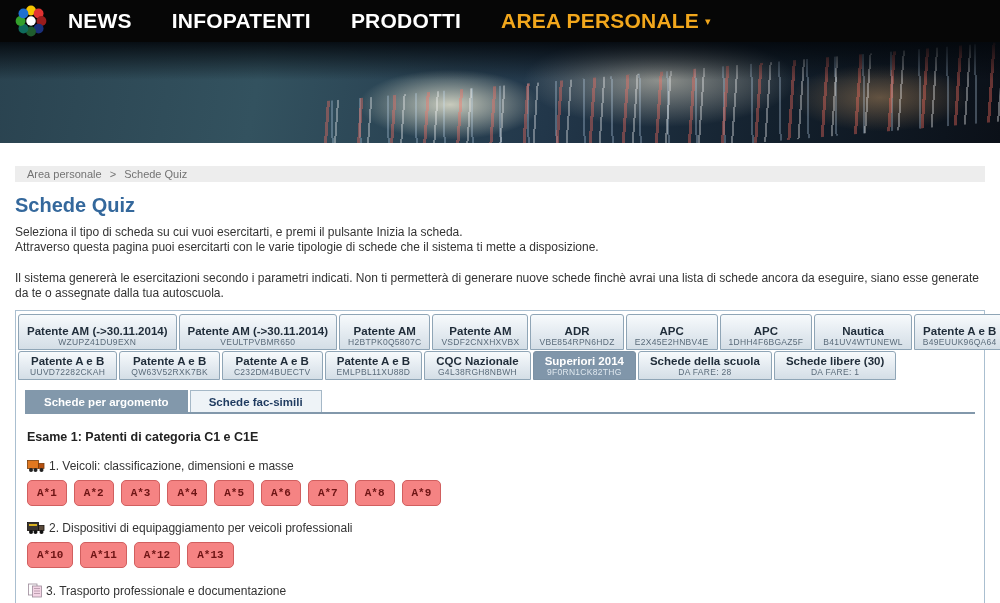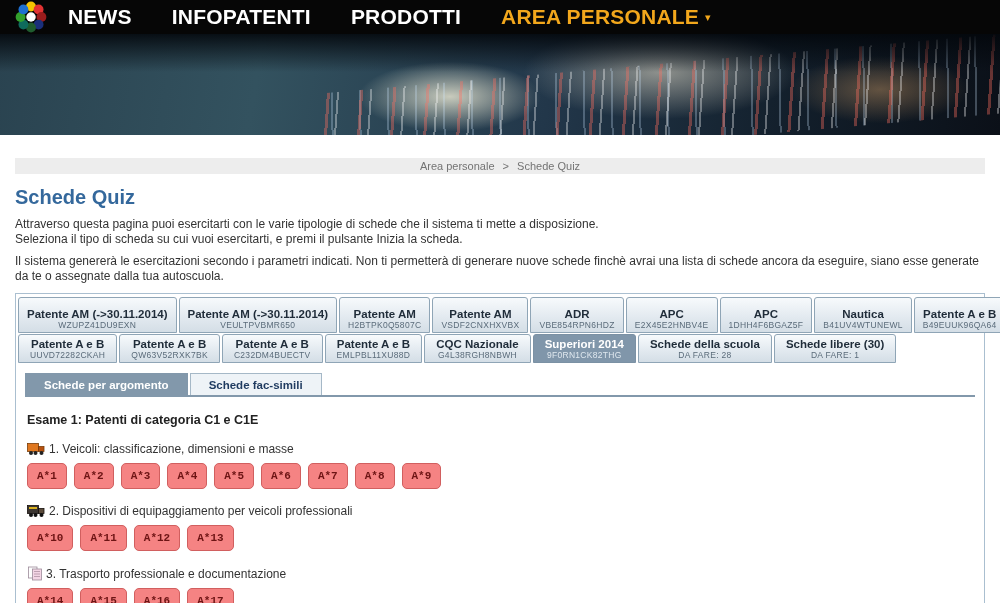--- a/index.html
+++ b/index.html
@@ -1,20 +1,20 @@
 <!DOCTYPE html>
 <html><head>
 <meta charset="utf-8">
 <style>
   * { box-sizing: border-box; margin: 0; padding: 0; }
   html,body { width:1000px; height:603px; overflow:hidden; background:#fff;
               font-family:"Liberation Sans", sans-serif; }
 
   
-  .topbar { height:34px; background:#060606; display:flex; align-items:center;
+  .topbar { height:42px; background:#060606; display:flex; align-items:center;
             padding-left:12px; }
   .logo { width:38px; height:38px; margin-right:18px; cursor:pointer; }
   .navlink { color:#fff; font-weight:bold; font-size:21px; letter-spacing:.2px;
              margin-right:40px; cursor:pointer; white-space:nowrap; }
   .navlink.account { color:#f2a71c; margin-right:6px; }
   .caret { color:#f2a71c; font-size:11px; cursor:pointer; }
 
   
   .hero { position:relative; height:101px; overflow:hidden;
     background:
@@ -27,28 +27,28 @@
     background:
       repeating-linear-gradient(99deg, transparent 0 9px, rgba(255,110,95,.38) 9px 12px,
         transparent 12px 19px, rgba(255,255,255,.35) 19px 21px, transparent 21px 33px),
       repeating-linear-gradient(94deg, transparent 0 13px, rgba(205,230,255,.28) 13px 15px,
         transparent 15px 28px); }
   .hero-darktop { position:absolute; top:0; left:0; right:0; height:38px;
     background:linear-gradient(rgba(3,7,12,.9), transparent); }
 
   
   .breadcrumb { margin:23px 15px 0; background:#ededed; padding:2px 12px;
-                font-size:11px; color:#737373;text-align:center; }
+                font-size:11px; color:#737373; }
   .breadcrumb .link { cursor:pointer; }
   .breadcrumb .sep { margin:0 5px; }
 
   
   .page-title { margin:12px 15px 8px; font-size:20px; font-weight:bold; color:#34689c; }
   .intro { margin:0 15px; font-size:12px; color:#333; line-height:15px; }
-  .intro .block2 { margin-top:7px; }
+  .intro .block2 { margin-top:16px; }
 
   
   .panel { margin:9px 15px 0; border:1px solid #aabfd0; background:#fff;
            min-height:306px; padding:2px 1px 0; }
   .tabs-row { display:flex; }
   .tab { margin:1px 1px 0; border:1px solid #8fa5b6; border-radius:3px 3px 0 0;
          background:linear-gradient(#f7fafc,#e3eaf0 55%,#d4dee6); text-align:center;
          padding:10px 8px 2px; cursor:pointer; white-space:nowrap; }
   .row1 .tab { flex:1 1 auto; }
   .row2 .tab { flex:0 0 auto; padding:3px 11px 2px; }
@@ -102,22 +102,22 @@
 
 <div class="breadcrumb">
   <span class="link">Area personale</span>
   <span class="sep">&gt;</span>
   <span>Schede Quiz</span>
 </div>
 
 <h1 class="page-title">Schede Quiz</h1>
 
 <div class="intro">
+  <div>Seleziona il tipo di scheda su cui vuoi esercitarti, e premi il pulsante Inizia la scheda.</div>
   <div>Attraverso questa pagina puoi esercitarti con le varie tipologie di schede che il sistema ti mette a disposizione.</div>
-  <div>Seleziona il tipo di scheda su cui vuoi esercitarti, e premi il pulsante Inizia la scheda.</div>
   <div class="block2">Il sistema genererà le esercitazioni secondo i parametri indicati. Non ti permetterà di generare nuove schede finchè avrai una lista di schede ancora da eseguire, siano esse generate da te o assegnate dalla tua autoscuola.</div>
 </div>
 
 <div class="panel">
   <div class="tabs-row row1" id="tabs-row1">
   <div class="tab">
     <div class="t">Patente AM (-&gt;30.11.2014)</div>
     <div class="c">WZUPZ41DU9EXN</div>
   </div>
 

